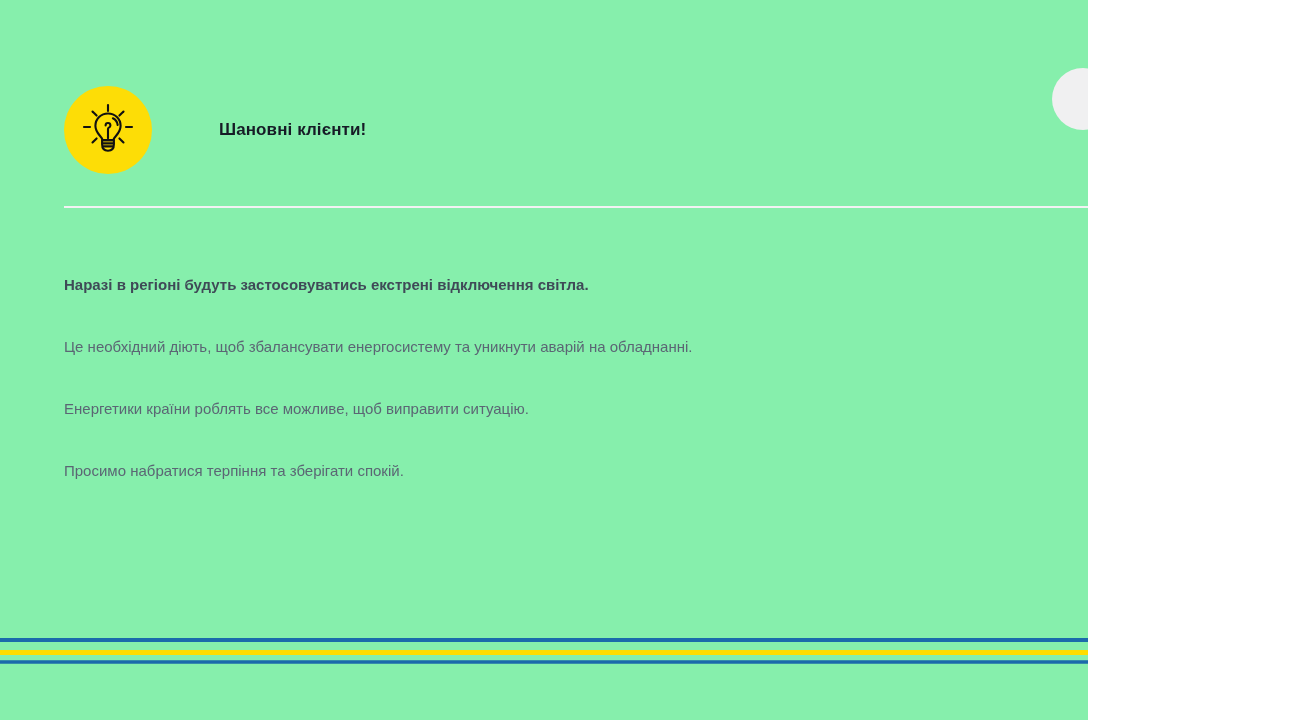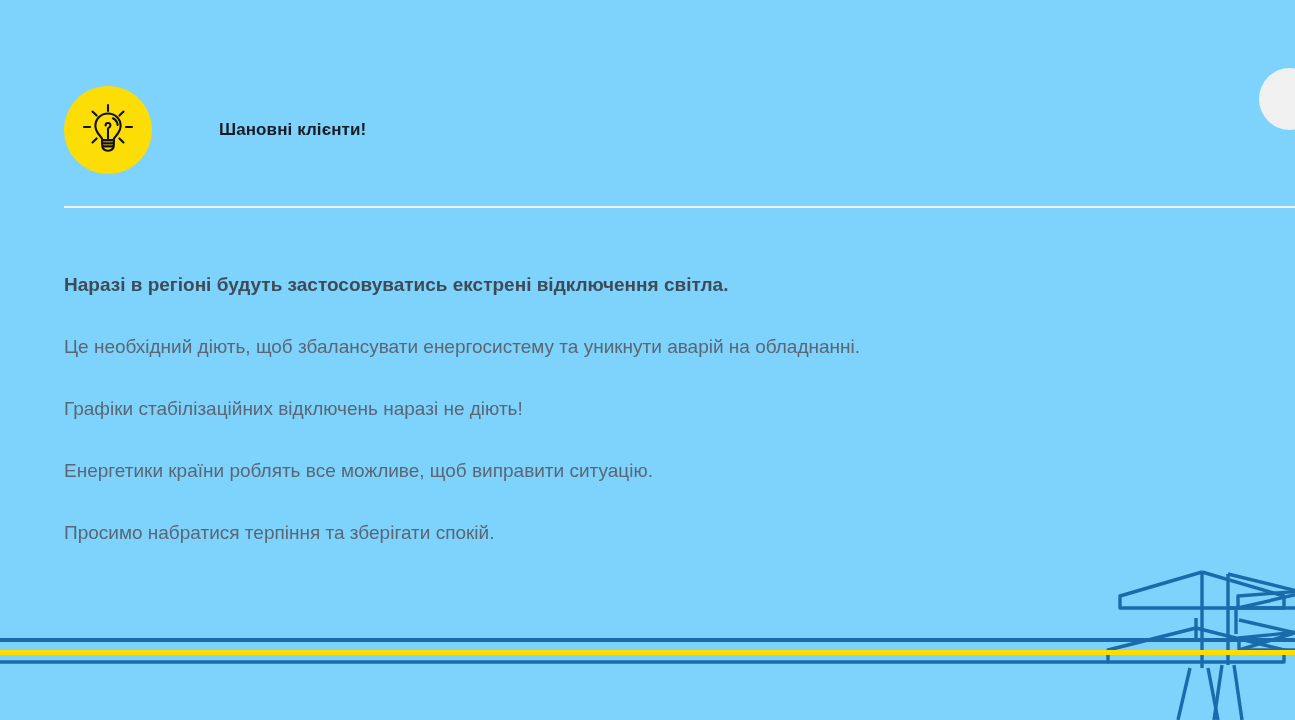--- a/index.html
+++ b/index.html
@@ -13,23 +13,23 @@
 
   body {
     background: #ffffff;
     font-family: "Liberation Sans", sans-serif;
     position: relative;
   }
 
   
   .page {
     position: relative;
-    width: 1295px;
+    width: 1088px;
     height: 720px;
-    background: #7dd3fc;
+    background: #86efac;
     overflow: hidden;
   }
 
   
   .edge-blob {
     position: absolute;
     top: 68px;
     right: -26px;
     width: 62px;
     height: 62px;
@@ -82,21 +82,21 @@
 
   
   .notice-body {
     position: absolute;
     left: 64px;
     top: 272px;
     width: 1140px;
   }
 
   .notice-body p {
-    font-size: 19px;
+    font-size: 15px;
     line-height: 26px;
     color: #5b6674;
     margin-bottom: 36px;
     white-space: nowrap;
   }
 
   .notice-body p:last-child { margin-bottom: 0; }
 
   .notice-body p.lead {
     font-weight: bold;
@@ -150,21 +150,20 @@
     </div>
 
     <div class="notice-title">Шановні клієнти!</div>
   </div>
 
   <div class="header-divider"></div>
 
   <div class="notice-body">
     <p class="lead">Наразі в регіоні будуть застосовуватись екстрені відключення світла.</p>
     <p>Це необхідний діють, щоб збалансувати енергосистему та уникнути аварій на обладнанні.</p>
-    <p>Графіки стабілізаційних відключень наразі не діють!</p>
     <p>Енергетики країни роблять все можливе, щоб виправити ситуацію.</p>
     <p>Просимо набратися терпіння та зберігати спокій.</p>
   </div>
 
   <div class="bottom-art">
     <svg width="1295" height="170" viewBox="0 0 1295 170" aria-hidden="true">
 
       <g fill="none" stroke="#1b6aab" stroke-width="3.4" stroke-linejoin="round">
 
         <path d="M1228 115 L1228 24 M1228 24 L1318 46 L1318 58 L1228 58"></path>

